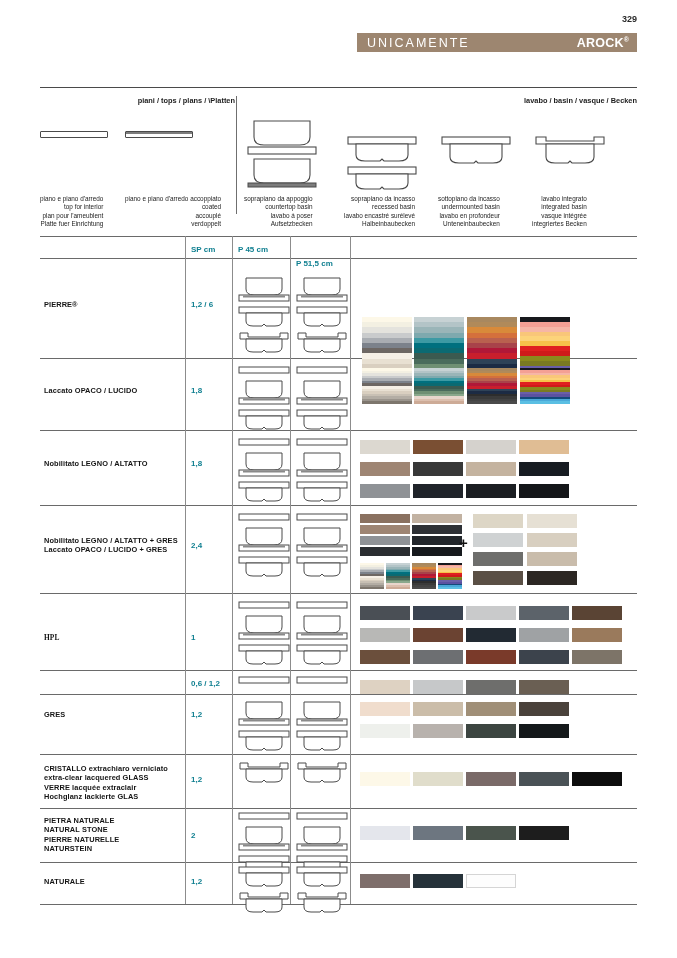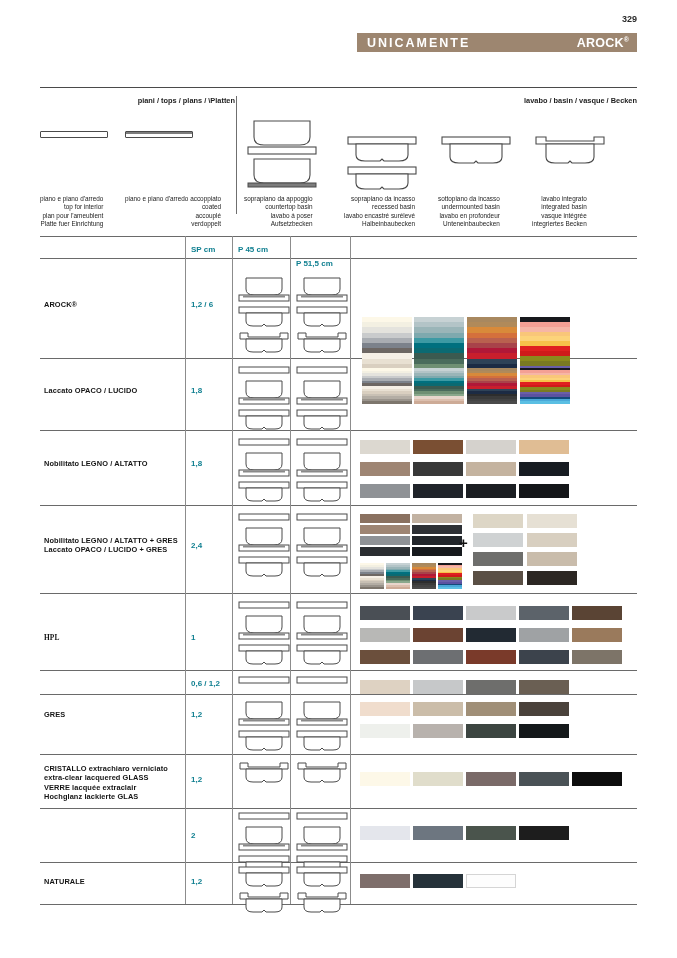--- a/index.html
+++ b/index.html
@@ -18,21 +18,21 @@
     font-size: 9px; font-weight: bold; color: #2b2b2b;
   }
 
   
   .brandblock { position: absolute; left: 357px; top: 33px; width: 280px; }
   .brandbar {
     height: 19px; background: #9d8670; color: #ffffff;
     display: flex; align-items: center; justify-content: space-between;
     padding: 0 8px 0 10px; margin-bottom: 2px;
   }
-  .brandbar .left { font-size: 12.5px; letter-spacing: 2.0px; font-weight: 700; text-align: right; }
+  .brandbar .left { font-size: 12.5px; letter-spacing: 2.0px; font-weight: 400; text-align: right; }
   .brandbar .right { font-size: 12.5px; font-weight: bold; letter-spacing: .2px; }
   .brandbar.row2 .left { font-size: 12.5px; letter-spacing: .6px; }
   .brandbar .reg { font-size: 7px; vertical-align: top; }
 
   
   .rule { position: absolute; background: #3a3a3a; }
   .rule-top-left { left: 40px; top: 87px; width: 597px; height: 1px; background:#4a4a4a; }
 
   
   .legend { position: absolute; top: 97px; font-size: 6.6px; line-height: 8.1px; color: #1d1d1d; text-align: right; }
@@ -197,21 +197,21 @@
 
   <div class="vrule" style="left:185px; top:236px; height:668px;"></div>
   <div class="vrule" style="left:232px; top:236px; height:668px;"></div>
   <div class="vrule" style="left:290px; top:236px; height:668px;"></div>
   <div class="vrule" style="left:350px; top:236px; height:668px;"></div>
 
   <div class="colhead" style="left:191px; top:245px;">SP cm</div>
   <div class="colhead" style="left:238px; top:245px;">P 45 cm</div>
   <div class="colhead" style="left:296px; top:259px;">P 51,5 cm</div>
 
-  <div class="rowlabel" style="top:300px;"><span>AROCK®</span></div>
+  <div class="rowlabel" style="top:300px;"><span>PIERRE®</span></div>
   <div class="spval" style="left:191px; top:300px;">1,2 / 6</div>
 
   <div class="rowlabel" style="top:386px;"><span>Laccato OPACO / LUCIDO</span></div>
   <div class="spval" style="left:191px; top:386px;">1,8</div>
 
   <div class="rowlabel" style="top:459px;"><span>Nobilitato LEGNO / ALTATTO</span></div>
   <div class="spval" style="left:191px; top:459px;">1,8</div>
 
   <div class="rowlabel" style="top:536px;">
     <div>Nobilitato LEGNO / ALTATTO + GRES</div>
@@ -227,20 +227,26 @@
   <div class="spval" style="left:191px; top:710px;">1,2</div>
 
   <div class="rowlabel" style="top:764px;">
     <div>CRISTALLO extrachiaro verniciato</div>
     <div>extra-clear lacquered GLASS</div>
     <div>VERRE lacquée extraclair</div>
     <div>Hochglanz lackierte GLAS</div>
   </div>
   <div class="spval" style="left:191px; top:775px;">1,2</div>
 
+  <div class="rowlabel" style="top:816px;">
+    <div>PIETRA NATURALE</div>
+    <div>NATURAL STONE</div>
+    <div>PIERRE NATURELLE</div>
+    <div>NATURSTEIN</div>
+  </div>
   <div class="spval" style="left:191px; top:831px;">2</div>
 
   <div class="rowlabel" style="top:877px;"><span>NATURALE</span></div>
   <div class="spval" style="left:191px; top:877px;">1,2</div>
 
   <div id="glyphs">
       <div class="glyph" style="left: 238px; top: 276px;">
         <svg width="52" height="26" viewBox="0 0 52 26">
           <path d="M8 2 H44 V13 Q44 19 36 19 H16 Q8 19 8 13 Z" stroke="#4a4a4a" stroke-width="1" fill="#fff"></path>
           <rect x="1" y="19" width="50" height="6" fill="#fff" stroke="#4a4a4a" stroke-width="1"></rect>

